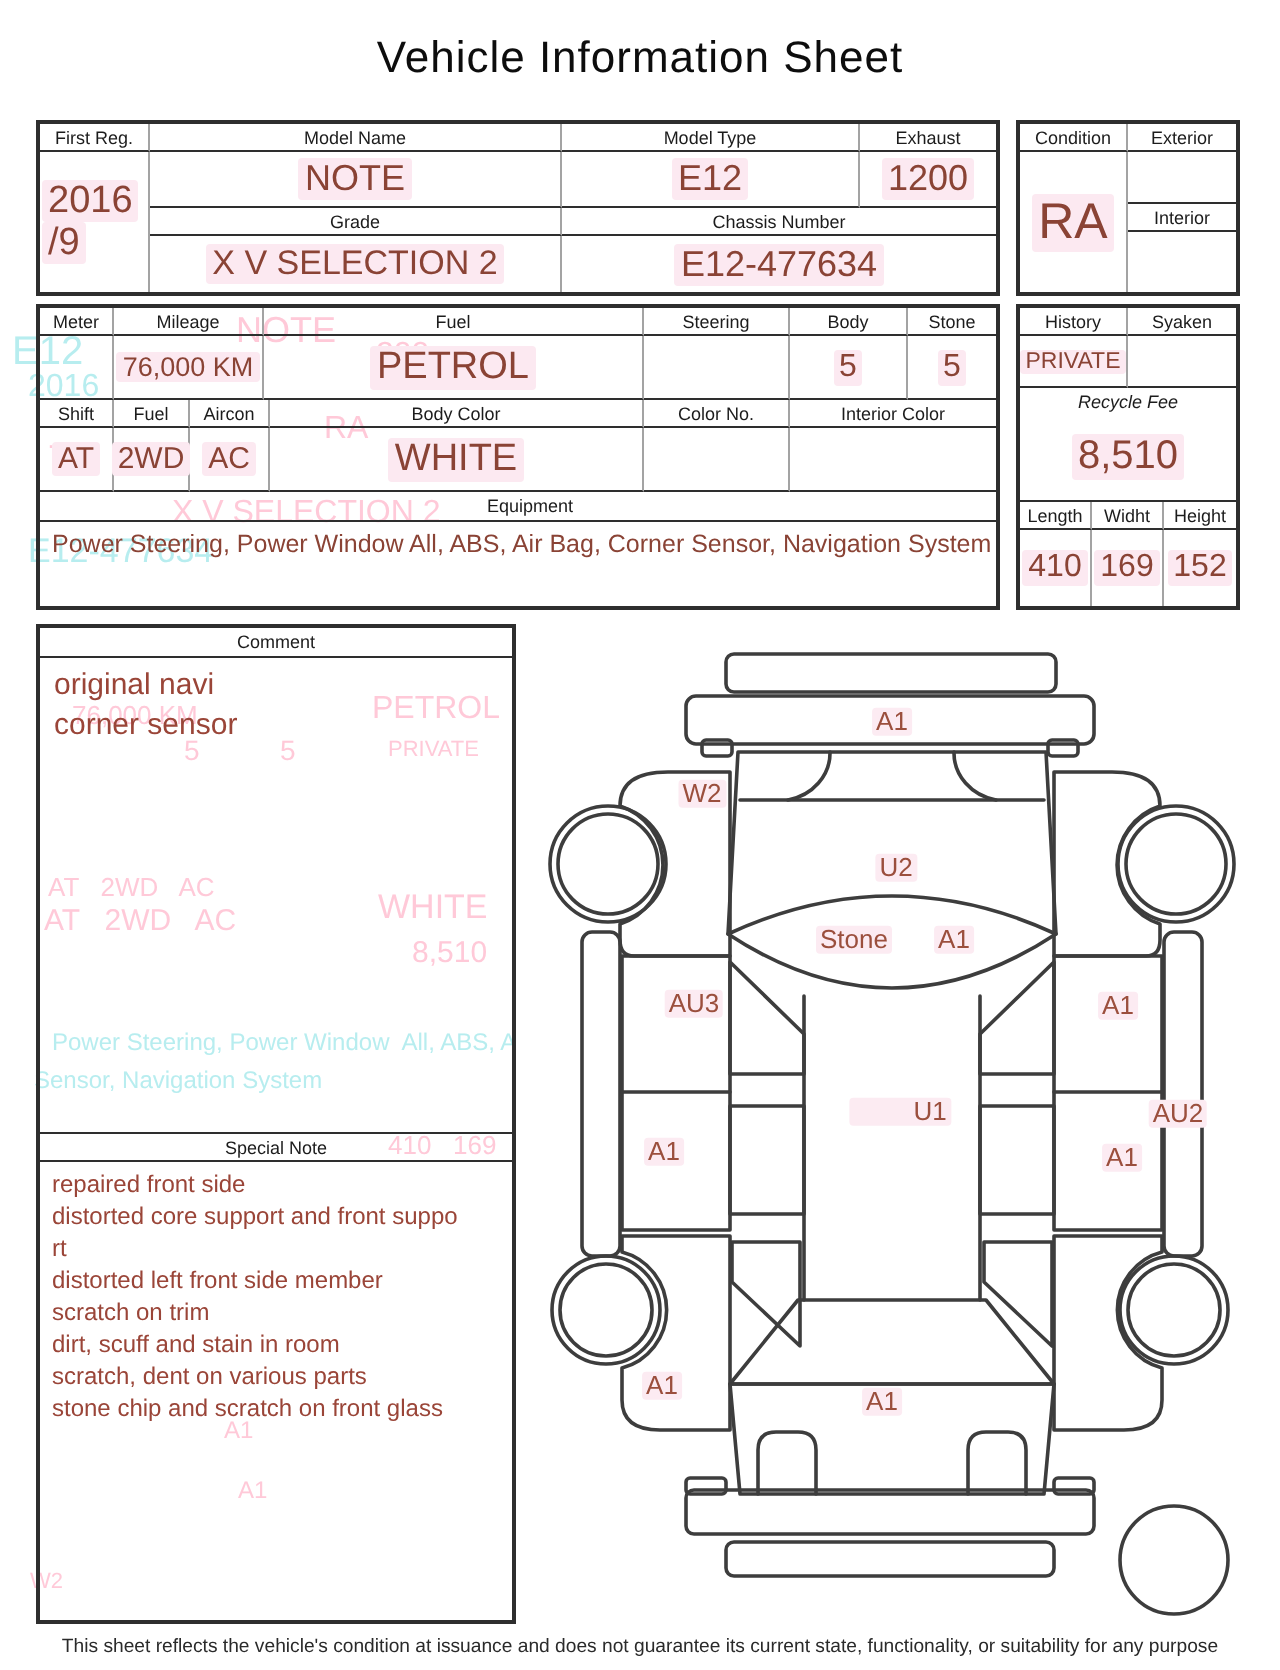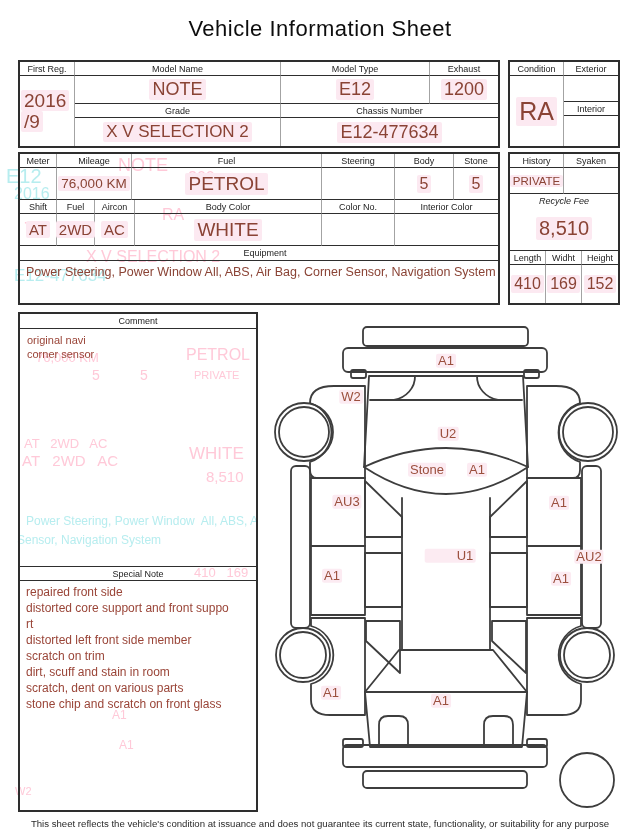--- a/index.html
+++ b/index.html
@@ -11,21 +11,21 @@
   .cell{position:absolute;box-sizing:border-box;display:flex;align-items:center;justify-content:center;overflow:visible;}
   .hdr{font-size:9px;color:#1c1c1c;}
   .val{color:#8a4335;}
   .br{border-right:1px solid #a3a3a3;}
   .bb{border-bottom:1px solid #2e2e2e;}
   .bt{border-top:1px solid #2e2e2e;}
   .hl{background:#fce9f1;padding:0 3px;border-radius:2px;white-space:nowrap;}
   .lines{display:block;align-items:flex-start;justify-content:flex-start;
          color:#9a4538;text-align:left;}
   .lines div{white-space:pre-wrap;}
-  #comment-lines{font-size:11px;line-height:1.3;padding:4px 7px;}
+  #comment-lines{font-size:15px;line-height:1.3;padding:4px 7px;}
   #special-lines{font-size:12px;line-height:1.33;padding:4px 6px;}
   #equipment-text{justify-content:flex-start;align-items:flex-start;padding:4px 6px;
                   font-size:12.5px;white-space:nowrap;color:#8a4335;}
   #ghost-layer{position:absolute;left:0;top:0;width:640px;height:835px;z-index:1;pointer-events:none;}
   .ghost{position:absolute;white-space:pre;line-height:1;}
   .g-pink{color:#ffc9d8;}
   .g-cyan{color:#b7edef;}
   #diagram{position:absolute;left:260px;top:315px;z-index:2;}
   #diagram-labels{position:absolute;left:0;top:0;width:640px;height:835px;z-index:3;pointer-events:none;}
   .dlabel{position:absolute;transform:translate(-50%,-50%);font-size:13px;color:#9b4f3d;

